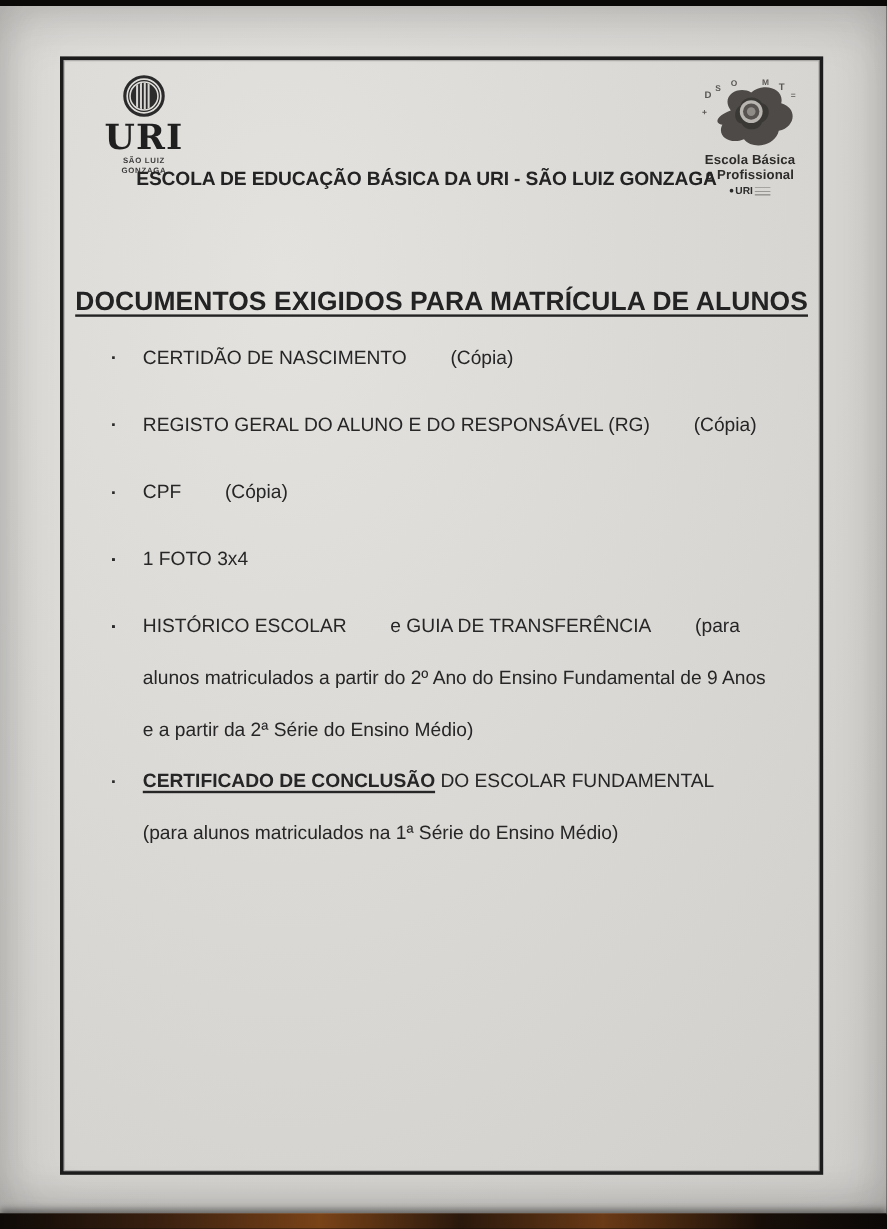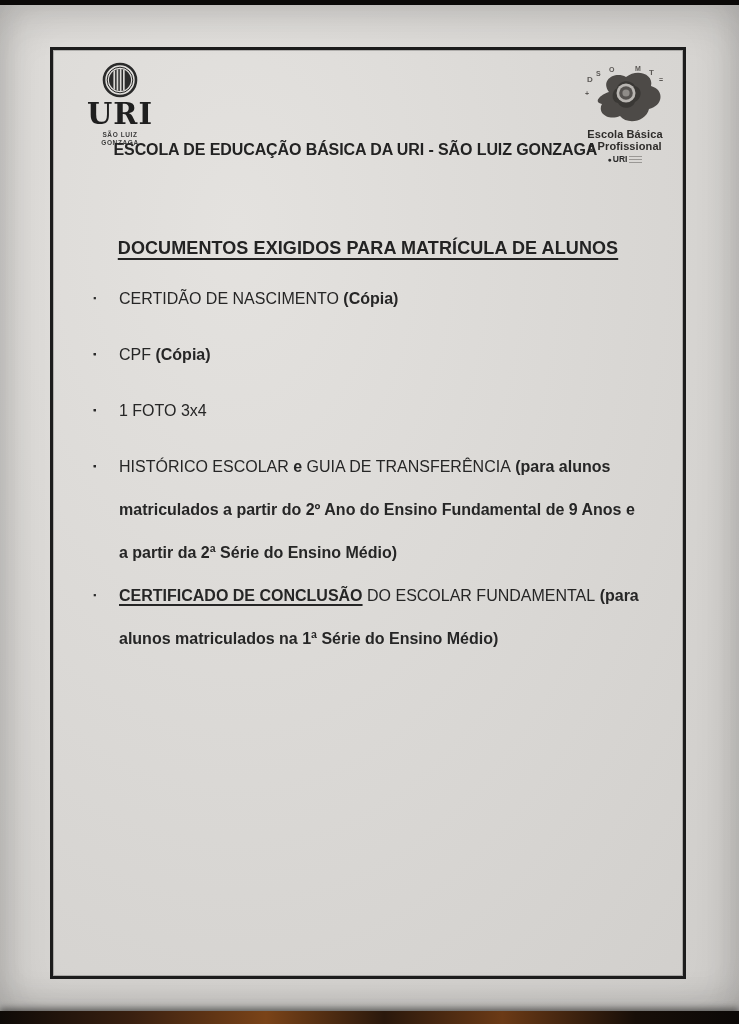--- a/index.html
+++ b/index.html
@@ -55,39 +55,39 @@
   .lr-tiny{display:inline-block;width:13px;height:7px;margin-left:1px;
     background:repeating-linear-gradient(to bottom,#9a9895 0 1px,transparent 1px 3px);}
 
   .school-title{
     position:absolute;left:0;top:91px;width:96%;
     text-align:center;font-weight:bold;font-size:16px;letter-spacing:-0.1px;
     color:#232323;
   }
   .doc-title{
     position:absolute;left:0;top:188px;width:100%;
-    text-align:center;font-weight:bold;font-size:18px;letter-spacing:0.1px;
+    text-align:center;font-weight:bold;font-size:22px;letter-spacing:0.1px;
     color:#232323;
     text-decoration:underline;
     text-underline-offset:4px;
     text-decoration-thickness:1.8px;
   }
   .doc-list{
     position:absolute;left:39px;top:227px;width:556px;
     margin:0;padding:0;list-style:none;
     font-size:16px;line-height:43px;color:#262626;
   }
   .doc-item{position:relative;padding-left:27px;margin-bottom:13px;}
   .doc-item:nth-child(7){margin-bottom:0;}
   .bullet{
     position:absolute;left:1px;top:0;
     font-size:9px;line-height:43px;color:#2a2a2a;
   }
   .seg-b{font-weight:normal;}
-  .seg-r{font-weight:bold;}
+  .seg-r{font-weight:normal;margin-left:32px;}
   .seg-bu{font-weight:bold;text-decoration:underline;text-underline-offset:3px;text-decoration-thickness:1.5px;}
 </style>
 </head>
 <body>
 
 <div class="paper">
   <div class="frame">
 
     <div class="logo-left">
       <svg class="emblem" width="36" height="36" viewBox="0 0 36 36">
@@ -136,21 +136,21 @@
         <span class="lr-tiny"></span>
       </div>
     </div>
 
     <div class="school-title ink">ESCOLA DE EDUCAÇÃO BÁSICA DA URI - SÃO LUIZ GONZAGA</div>
 
     <div class="doc-title">DOCUMENTOS EXIGIDOS PARA MATRÍCULA DE ALUNOS</div>
 
     <ul class="doc-list">
         <li class="doc-item"><span class="bullet">▪</span><span><span class="seg-b">CERTIDÃO DE NASCIMENTO</span><span class="seg-r"> (Cópia)</span></span></li>
-        <li class="doc-item"><span class="bullet">▪</span></li>
+        <li class="doc-item"><span class="bullet">▪</span><span><span class="seg-b">REGISTO GERAL DO ALUNO E DO RESPONSÁVEL (RG)</span><span class="seg-r"> (Cópia)</span></span></li>
         <li class="doc-item"><span class="bullet">▪</span><span><span class="seg-b">CPF</span><span class="seg-r"> (Cópia)</span></span></li>
         <li class="doc-item"><span class="bullet">▪</span></li>
         <li class="doc-item"><span class="bullet">▪</span><span><span class="seg-b">1 FOTO 3x4</span></span></li>
         <li class="doc-item"><span class="bullet">▪</span></li>
         <li class="doc-item"><span class="bullet">▪</span><span><span class="seg-b">HISTÓRICO ESCOLAR</span><span class="seg-r"> e </span><span class="seg-b">GUIA DE TRANSFERÊNCIA</span><span class="seg-r"> (para alunos matriculados a partir do 2º Ano do Ensino Fundamental de 9 Anos e a partir da 2ª Série do Ensino Médio)</span></span></li>
         <li class="doc-item"><span class="bullet">▪</span><span><span class="seg-bu">CERTIFICADO DE CONCLUSÃO</span><span class="seg-b"> DO ESCOLAR FUNDAMENTAL</span><span class="seg-r"> (para alunos matriculados na 1ª Série do Ensino Médio)</span></span></li>
       </ul>
 
   </div>
 </div>

